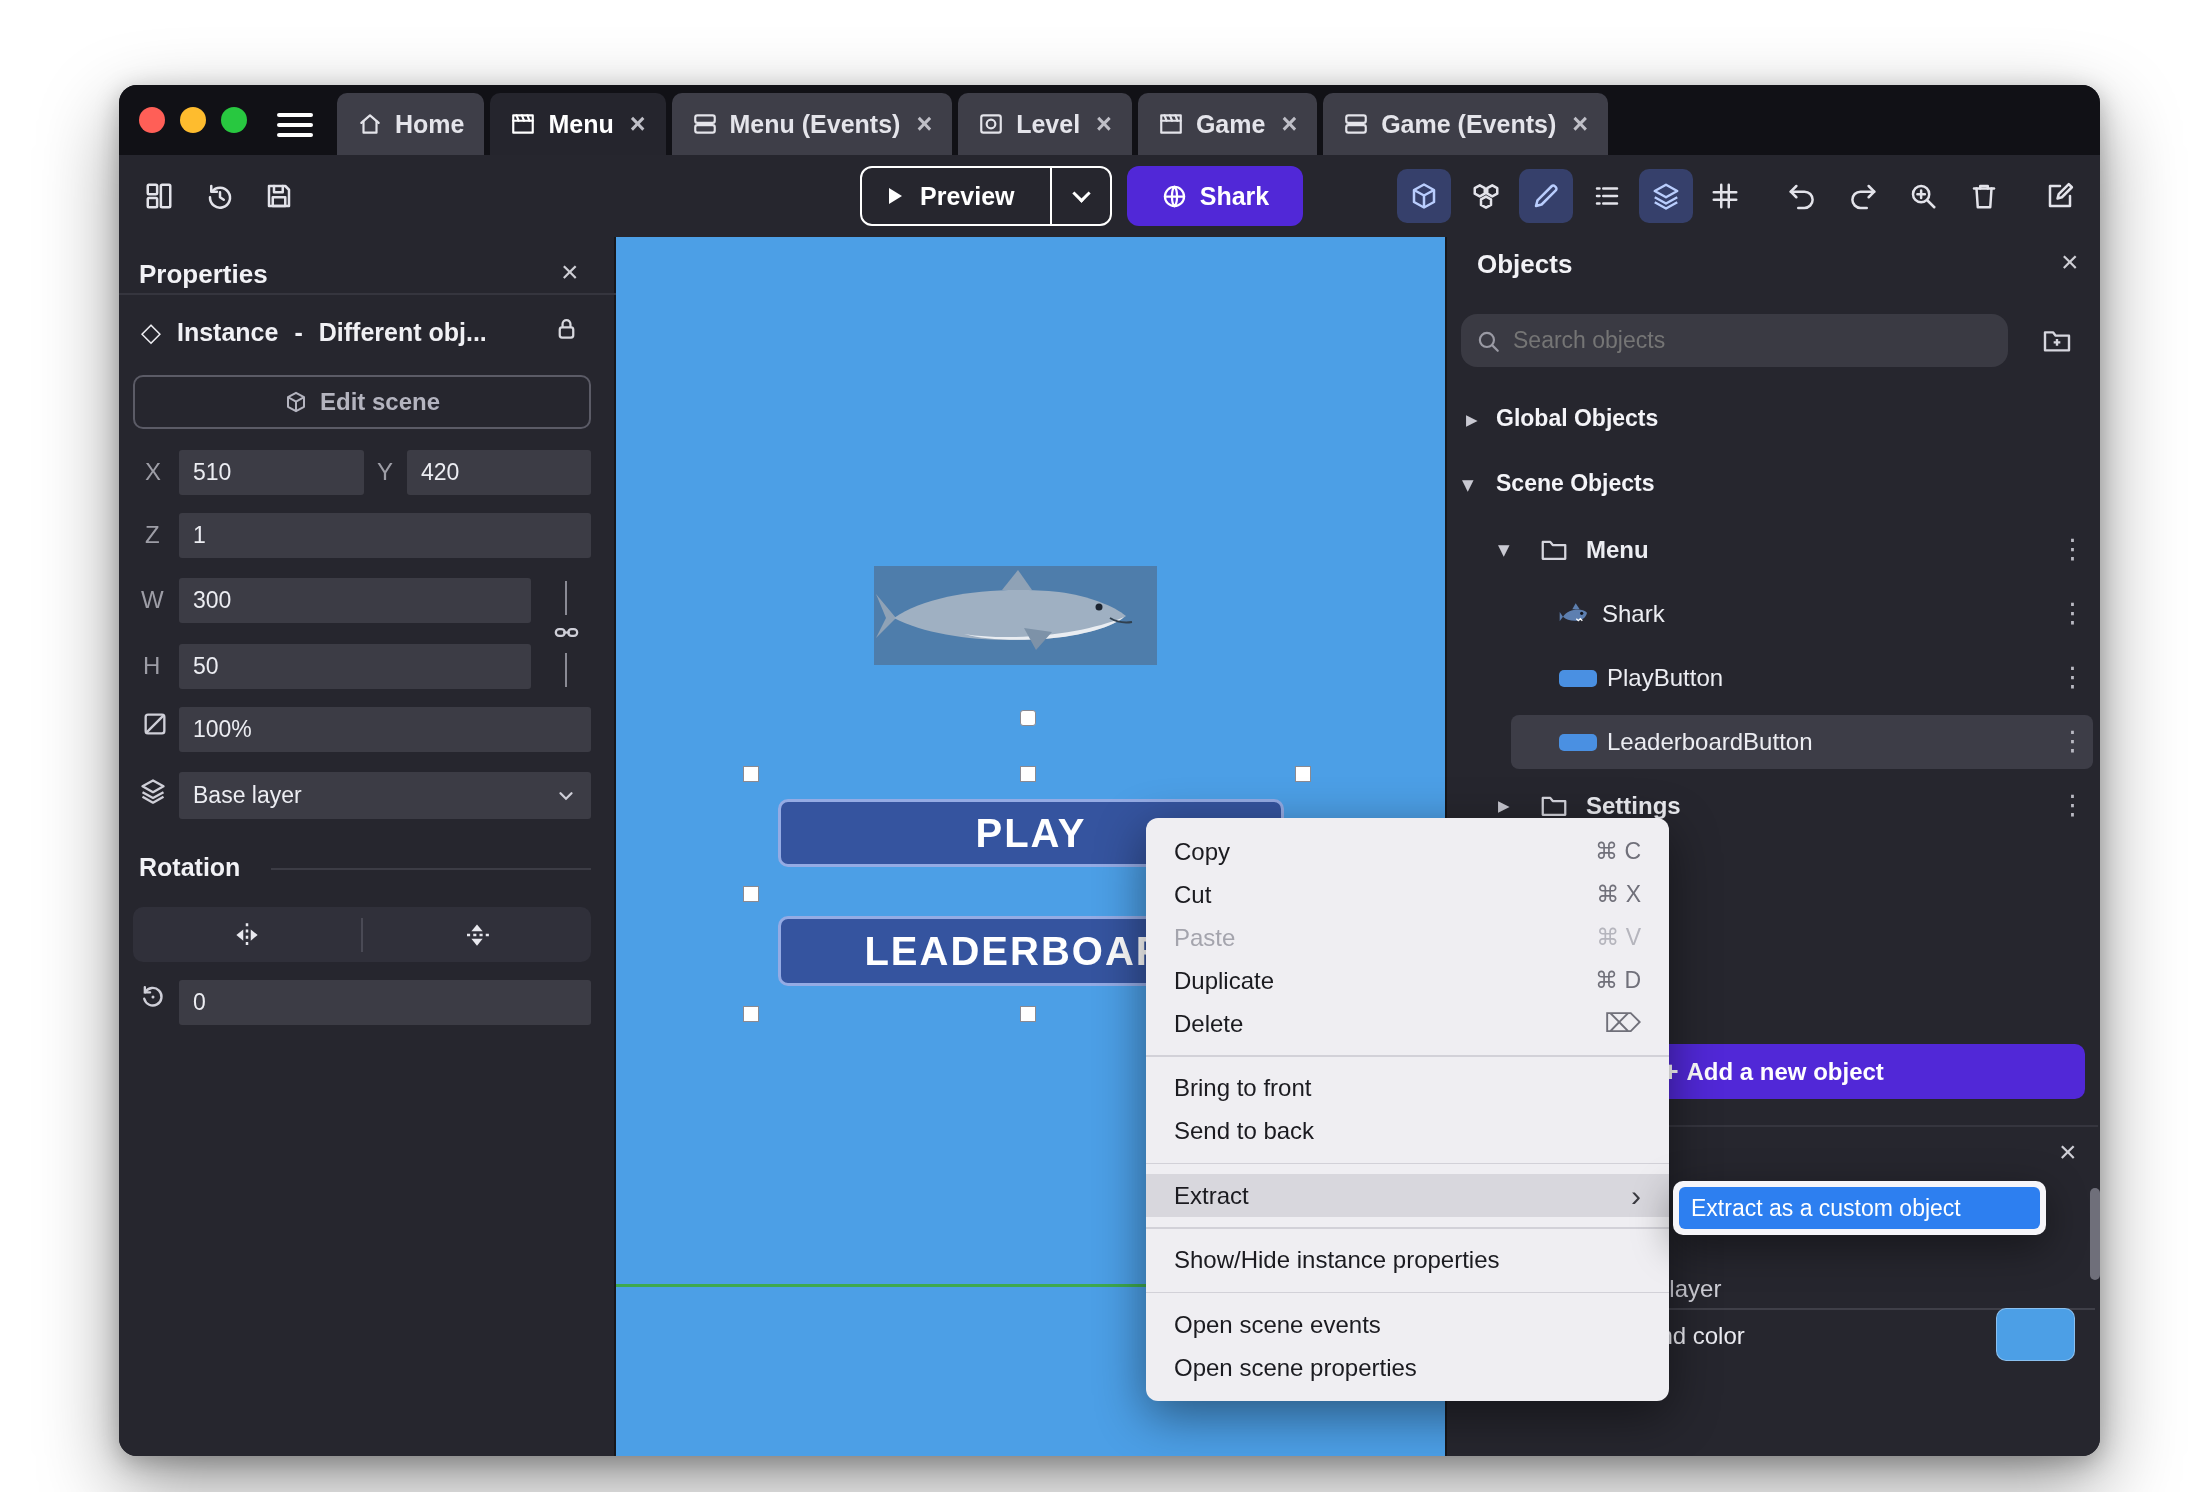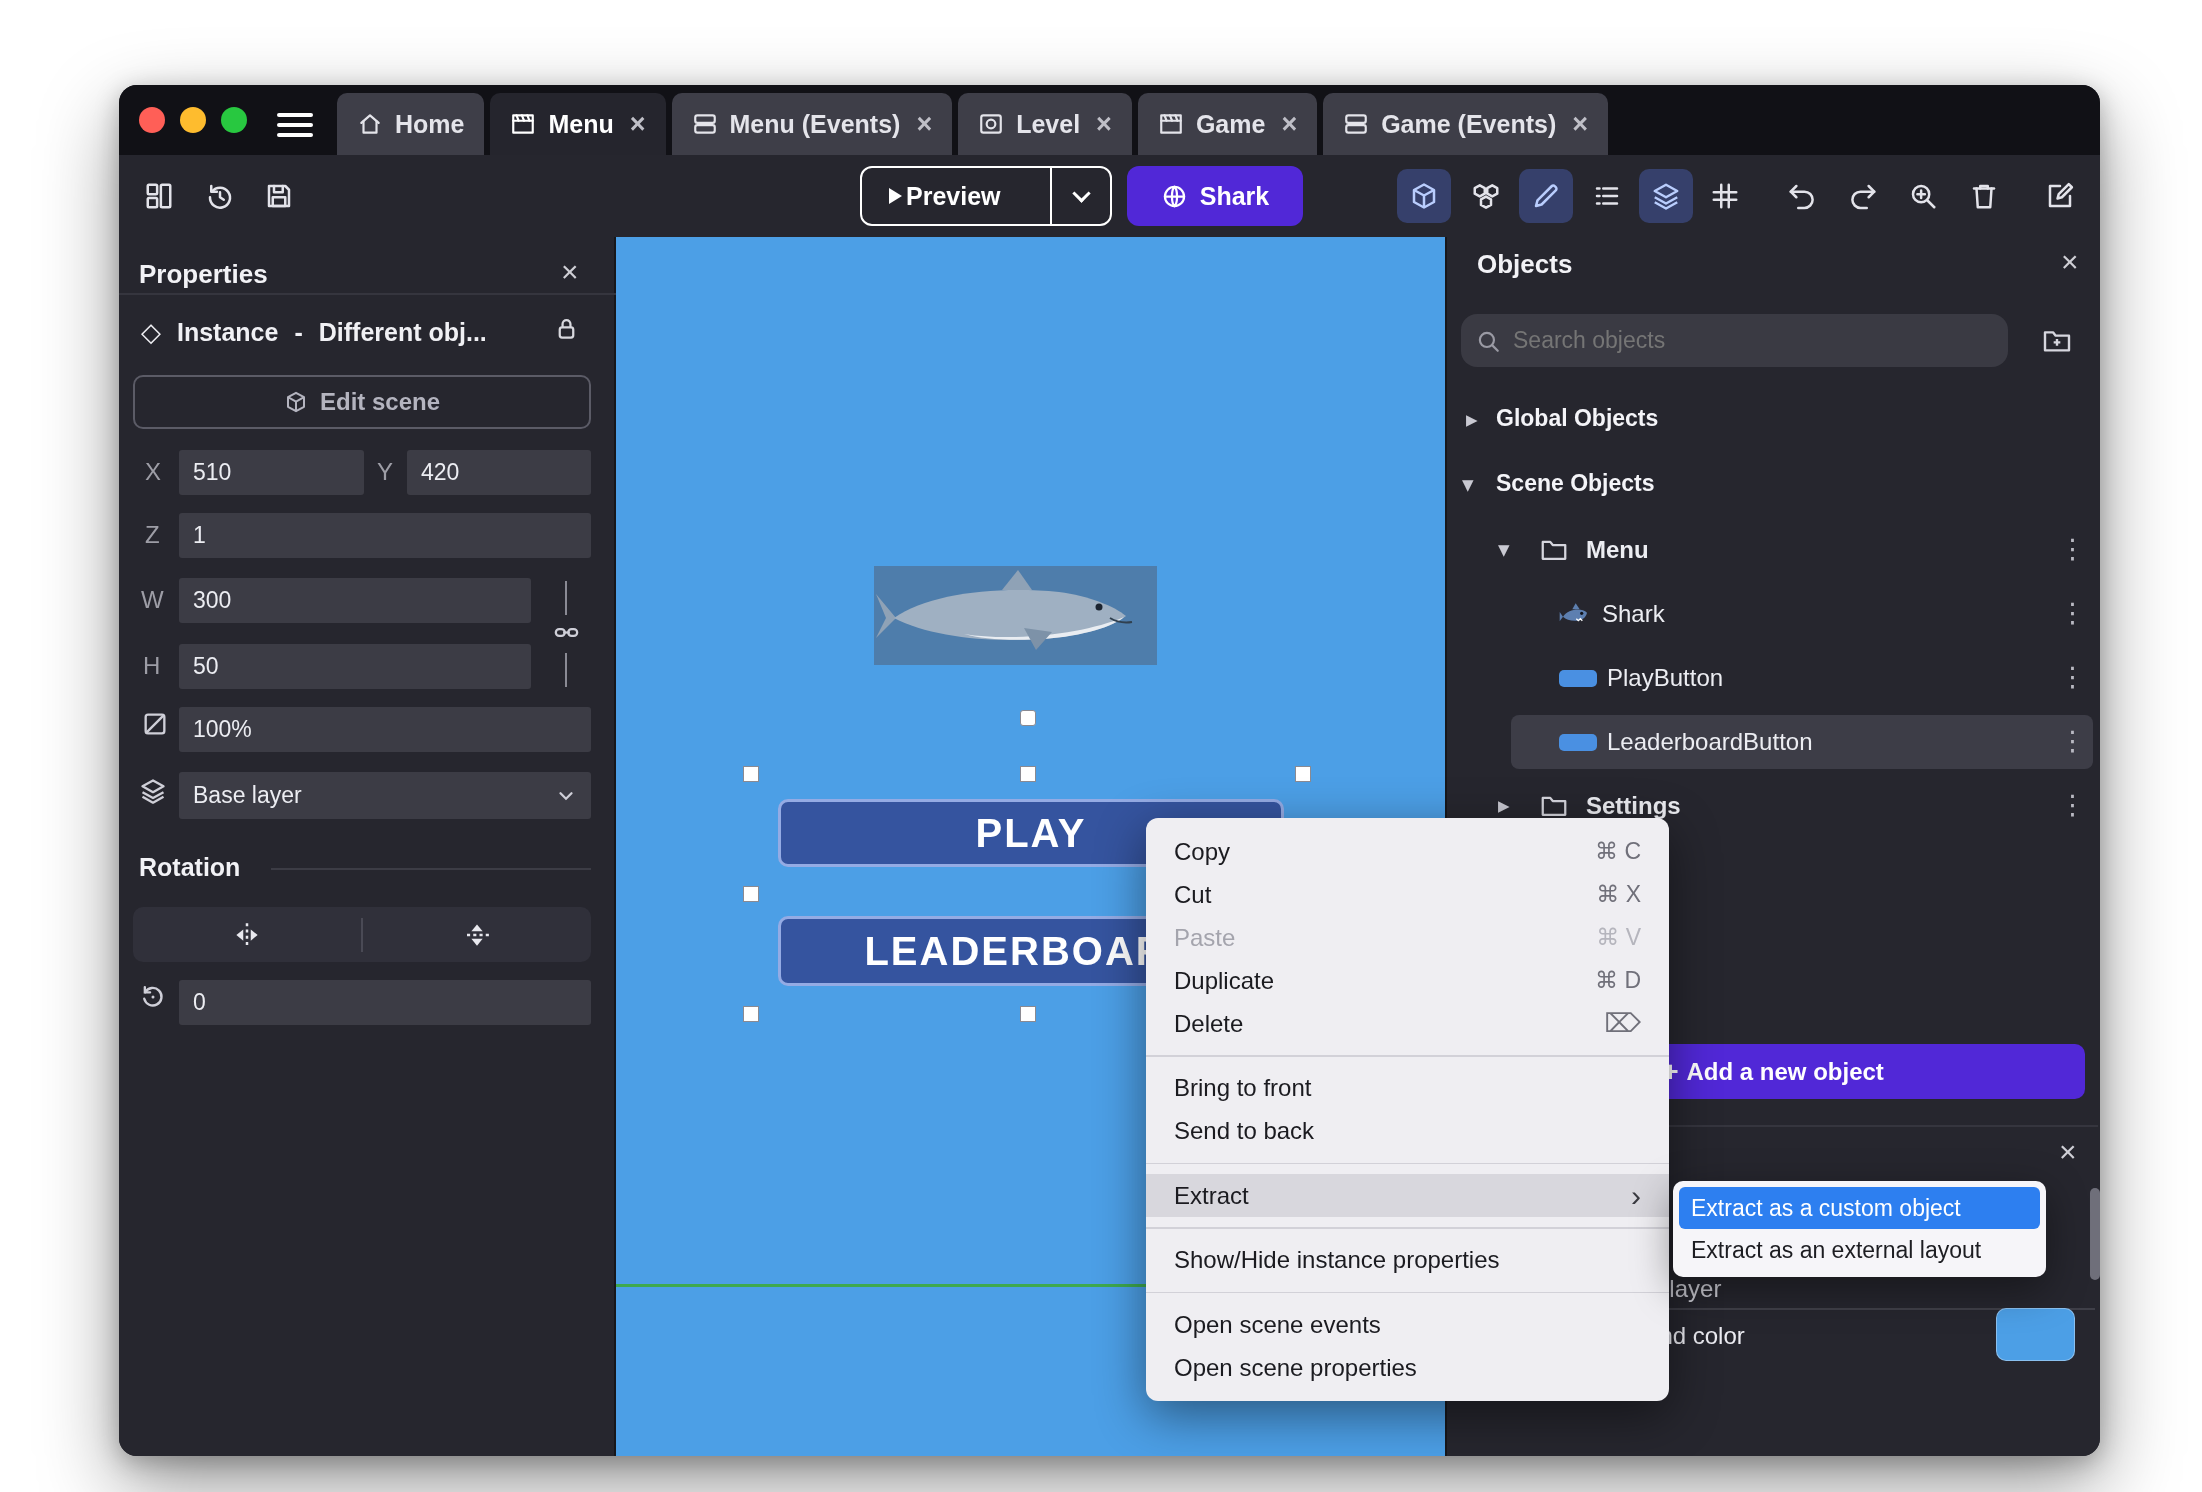--- a/index.html
+++ b/index.html
@@ -20,21 +20,21 @@
   .tab.active { background:#25252d; color:#ffffff; }
   .tab .tab-x { font-size:27px; color:#bfbfc7; margin-left:4px; line-height:1; }
   .ic { flex:none; }
   
   #toolbar { position:absolute; left:0; top:70px; width:1981px; height:82px; background:#26262e; }
   .tbtn { position:absolute; width:54px; height:54px; top:14px; display:flex; align-items:center; justify-content:center;
           color:#e3e3ea; background:transparent; border:none; border-radius:10px; }
   .tbtn.hl { background:#36406b; color:#b9cdfd; }
   #preview-btn { position:absolute; left:741px; top:11px; width:252px; height:60px; border:2.5px solid #ffffff;
                  border-radius:12px; display:flex; align-items:center; color:#ffffff; background:transparent; }
-  .pv-main { flex:1; display:flex; align-items:center; padding-left:20px; font-size:25px; font-weight:700; color:#fff; }
+  .pv-main { flex:1; display:flex; align-items:center; gap:14px; padding-left:20px; font-size:25px; font-weight:700; color:#fff; }
   .pv-div { width:2.5px; height:100%; background:#ffffff; }
   .pv-chev { width:58px; display:flex; align-items:center; justify-content:center; }
   .chev { width:13px; height:13px; border-right:3px solid #fff; border-bottom:3px solid #fff; transform:rotate(45deg); margin-top:-6px; }
   #share-btn { position:absolute; left:1008px; top:11px; width:176px; height:60px; border:none; border-radius:12px;
                display:flex; align-items:center; justify-content:center; gap:12px; color:#fff; font-size:25px; font-weight:700; }
   
   #props-panel { position:absolute; left:0; top:152px; width:497px; height:1219px; background:#26262e; border-right:2px solid #17171b; }
   #objects-panel { position:absolute; left:1326px; top:152px; width:655px; height:1219px; background:#26262e; border-left:2px solid #17171b; }
   .panel-title { font-size:26px; font-weight:700; color:#f2f2f6; }
   .x-btn { font-size:30px; color:#cfcfd6; line-height:1; background:none; border:none; }
@@ -491,18 +491,15 @@
     </div>
     <div class="mi">
       <span>Open scene properties</span>
     </div>
   </div>
 
   <div id="submenu">
     <div class="smi hl" style="background: rgb(45, 127, 240);">
       <span>Extract as a custom object</span>
     </div>
-    <div class="smi">
-      <span>Extract as an external layout</span>
-    </div>
   </div>
 
 </div>
 
 </body></html>

